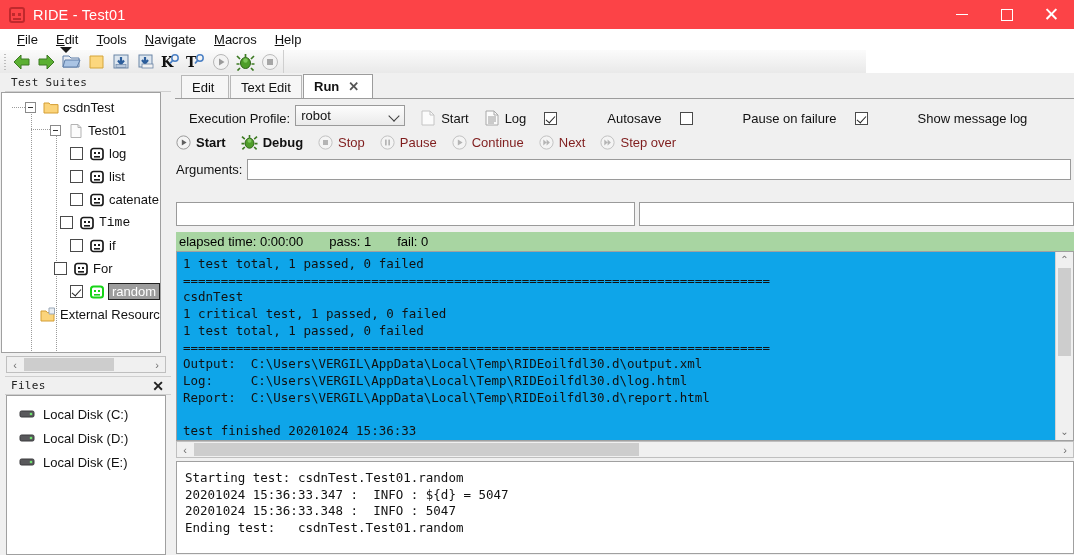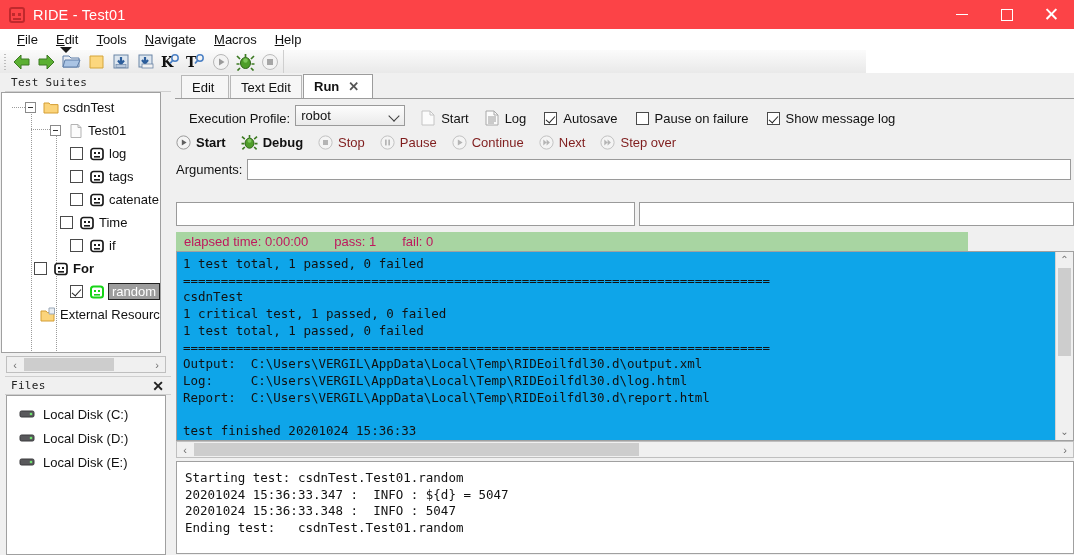--- a/index.html
+++ b/index.html
@@ -152,21 +152,21 @@
   .lbl{font-size:13px;color:#111;}
   .combo{
     width:110px;height:21px;margin-left:5px;background:linear-gradient(#fdfdfd,#eaeaea);
     border:1px solid #9a9a9a;box-sizing:border-box;display:flex;align-items:center;
     padding-left:5px;font-size:13px;position:relative;
   }
   .combo .chev{position:absolute;right:6px;top:6px;width:7px;height:7px;
     border-right:1.6px solid #3d3d3d;border-bottom:1.6px solid #3d3d3d;transform:rotate(45deg);}
   .iconbtn{display:flex;align-items:center;margin-left:16px;font-size:13px;}
   .iconbtn .gi{margin-right:6px;display:block;}
-  .chk{display:flex;align-items:center;margin-left:18px;font-size:13px;}
+  .chk{display:flex;align-items:center;margin-left:18px;font-size:13px;gap:44px;}
   .chk .box{
     width:13px;height:13px;border:1px solid #4a4a4a;background:#fff;box-sizing:border-box;
     position:relative;margin-right:6px;
   }
   .chk .box.checked:after{
     content:"";position:absolute;left:3px;top:1px;width:4px;height:8px;
     border:solid #222;border-width:0 1.6px 1.6px 0;transform:rotate(42deg);
   }
 
   .row2{position:absolute;left:5px;top:32px;display:flex;align-items:center;height:22px;}
@@ -178,23 +178,23 @@
   .argsinput{
     height:21px;background:#fff;border:1px solid #9a9a9a;box-sizing:border-box;margin-left:5px;flex:1;
   }
 
   .row4{position:absolute;left:5px;top:83px;width:898px;height:20px;}
   .row4 .chk{position:absolute;margin-left:0;top:2px;}
   .row5{position:absolute;left:5px;top:103px;width:898px;height:26px;}
   .taginput{position:absolute;height:24px;background:#fff;border:1px solid #9a9a9a;box-sizing:border-box;}
 
   .statusbar{
-    position:absolute;left:5px;top:133px;width:792px;height:19px;
-    background:#a8d5a2;display:flex;align-items:center;padding-left:8px;box-sizing:border-box;
-    font-size:13px;color:#be185d;
+    position:absolute;left:5px;top:133px;width:898px;height:19px;
+    background:#a8d5a2;display:flex;align-items:center;padding-left:3px;box-sizing:border-box;
+    font-size:13px;color:#000000;
   }
   .statusbar span{margin-right:26px;}
 
   .console{
     position:absolute;left:5px;top:152px;width:898px;height:190px;background:#0ea5e9;
     border:1px solid #a0a0a0;box-sizing:border-box;
   }
   .console .ctext{
     position:absolute;left:6px;top:4px;right:20px;
     font-family:"DejaVu Sans Mono", monospace;font-size:12.5px;line-height:16.7px;
@@ -360,53 +360,53 @@
           <span class="tlabel">log</span>
         </div>
         <div class="trow" style="padding-left:68px;">
           <div class="cbox"></div>
           <svg class="ticon" style="margin-left:6px;" viewBox="0 0 16 16">
             <rect x="2" y="2.5" width="12" height="11" rx="2.5" fill="#fff" stroke="#1b1b1b" stroke-width="1.7"></rect>
             <rect x="5" y="6" width="2" height="2" fill="#1b1b1b"></rect>
               <rect x="9" y="6" width="2" height="2" fill="#1b1b1b"></rect>
             <rect x="5" y="10" width="6" height="1.6" fill="#1b1b1b"></rect>
           </svg>
-          <span class="tlabel">tags</span>
+          <span class="tlabel">list</span>
         </div>
         <div class="trow" style="padding-left:68px;">
           <div class="cbox"></div>
           <svg class="ticon" style="margin-left:6px;" viewBox="0 0 16 16">
             <rect x="2" y="2.5" width="12" height="11" rx="2.5" fill="#fff" stroke="#1b1b1b" stroke-width="1.7"></rect>
             <rect x="5" y="6" width="2" height="2" fill="#1b1b1b"></rect>
               <rect x="9" y="6" width="2" height="2" fill="#1b1b1b"></rect>
             <rect x="5" y="10" width="6" height="1.6" fill="#1b1b1b"></rect>
           </svg>
           <span class="tlabel">catenate</span>
         </div>
-        <div class="trow" style="padding-left:58px;">
+        <div class="trow" style="padding-left:58px;font-family:Liberation Mono, monospace;">
           <div class="cbox"></div>
           <svg class="ticon" style="margin-left:6px;" viewBox="0 0 16 16">
             <rect x="2" y="2.5" width="12" height="11" rx="2.5" fill="#fff" stroke="#1b1b1b" stroke-width="1.7"></rect>
             <rect x="5" y="6" width="2" height="2" fill="#1b1b1b"></rect>
               <rect x="9" y="6" width="2" height="2" fill="#1b1b1b"></rect>
             <rect x="5" y="10" width="6" height="1.6" fill="#1b1b1b"></rect>
           </svg>
           <span class="tlabel">Time</span>
         </div>
         <div class="trow" style="padding-left:68px;">
           <div class="cbox"></div>
           <svg class="ticon" style="margin-left:6px;" viewBox="0 0 16 16">
             <rect x="2" y="2.5" width="12" height="11" rx="2.5" fill="#fff" stroke="#1b1b1b" stroke-width="1.7"></rect>
             <rect x="5" y="6" width="2" height="2" fill="#1b1b1b"></rect>
               <rect x="9" y="6" width="2" height="2" fill="#1b1b1b"></rect>
             <rect x="5" y="10" width="6" height="1.6" fill="#1b1b1b"></rect>
           </svg>
           <span class="tlabel">if</span>
         </div>
-        <div class="trow" style="padding-left:32px;font-weight:bold;">
+        <div class="trow" style="padding-left:52px;">
           <div class="cbox"></div>
           <svg class="ticon" style="margin-left:6px;" viewBox="0 0 16 16">
             <rect x="2" y="2.5" width="12" height="11" rx="2.5" fill="#fff" stroke="#1b1b1b" stroke-width="1.7"></rect>
             <rect x="5" y="6" width="2" height="2" fill="#1b1b1b"></rect>
               <rect x="9" y="6" width="2" height="2" fill="#1b1b1b"></rect>
             <rect x="5" y="10" width="6" height="1.6" fill="#1b1b1b"></rect>
           </svg>
           <span class="tlabel">For</span>
         </div>
 

